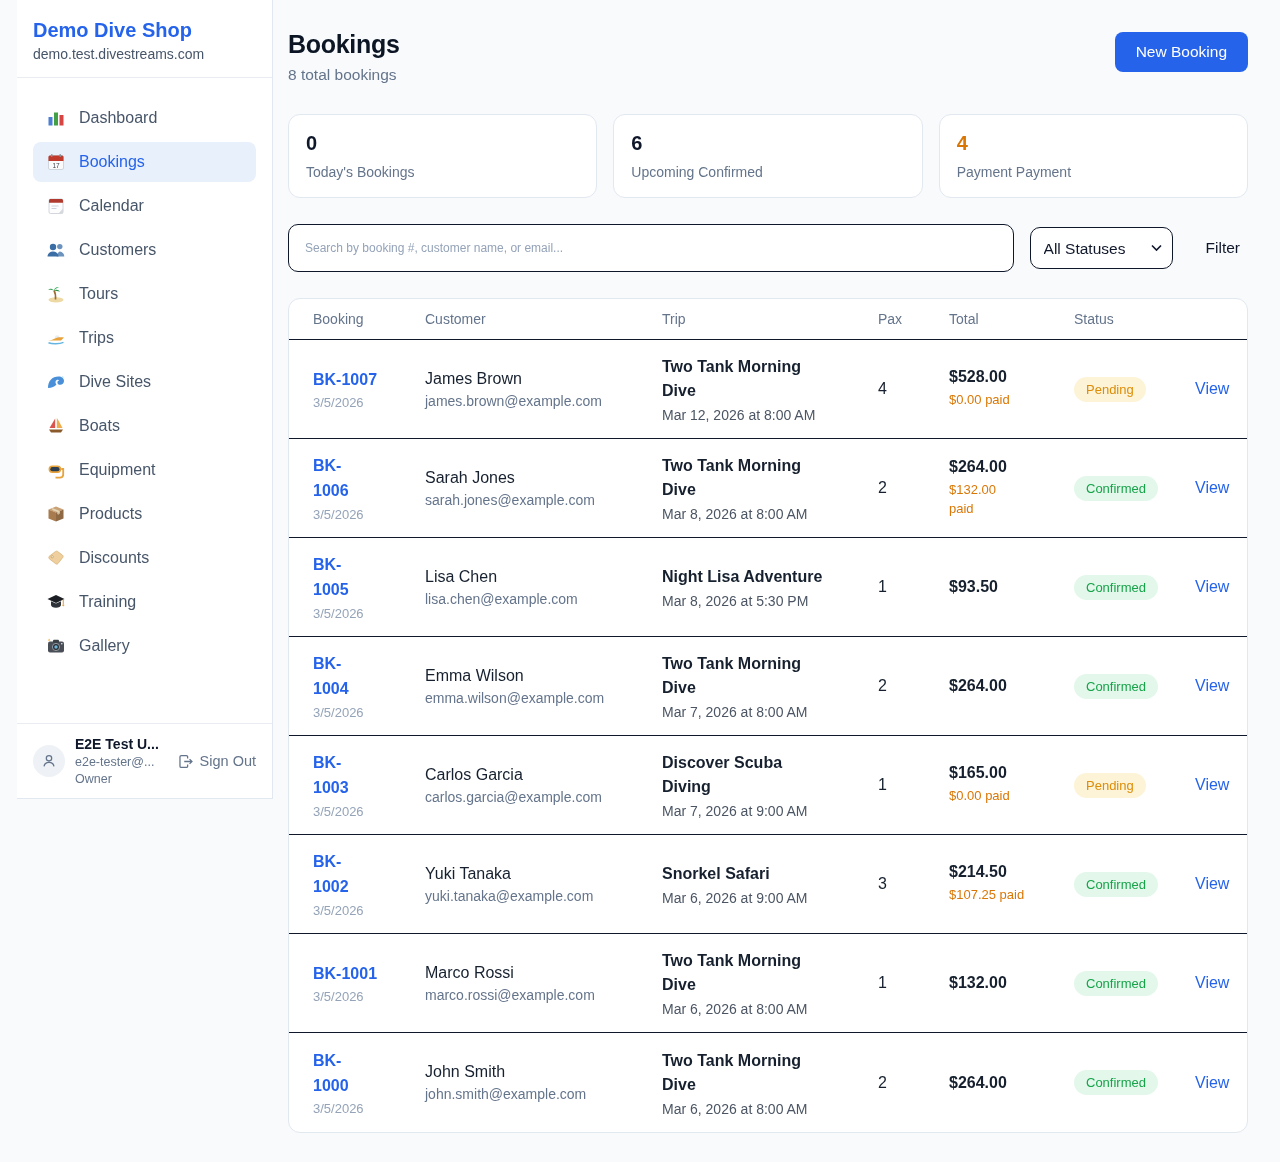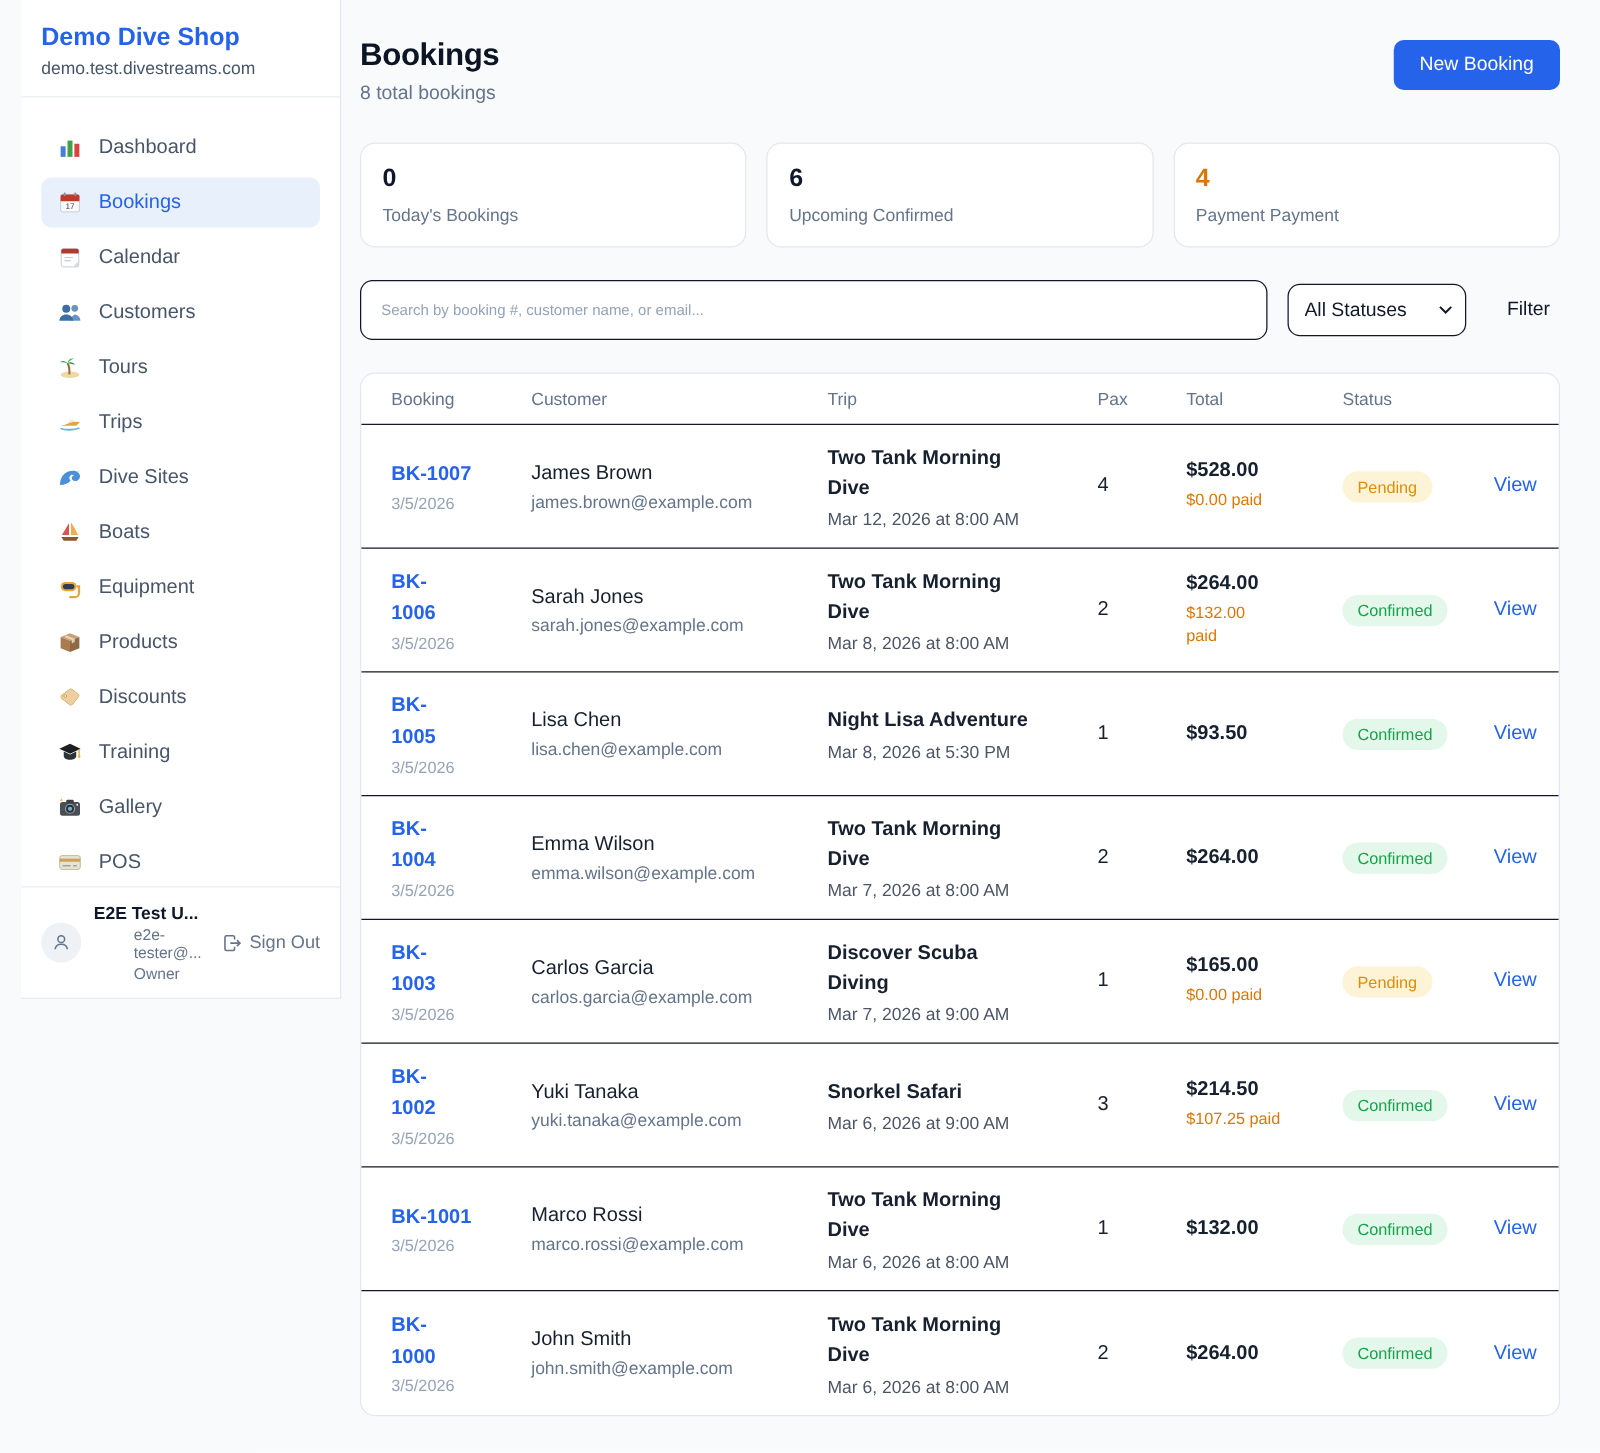--- a/index.html
+++ b/index.html
@@ -38,21 +38,21 @@
     padding: 12px 16px; background: #fff;
     display: flex; align-items: center; gap: 10px;
   }
   .avatar {
     width: 32px; height: 32px; flex: none; border-radius: 50%;
     background: #eef2f6; display: flex; align-items: center; justify-content: center;
   }
   .avatar svg { width: 18px; height: 18px; }
   .u-info { flex: 1; min-width: 0; }
   .u-name { font-size: 14px; font-weight: 700; color: #0f172a; }
-  .u-email, .u-role { font-size: 12.5px; color: #64748b; margin-top: 3px; margin-left: 32px; }
+  .u-email, .u-role { font-size: 12.5px; color: #64748b; margin-top: 3px; }
   .signout {
     display: flex; align-items: center; gap: 6px;
     background: none; border: none; color: #64748b; font-size: 14.5px;
     font-family: inherit; cursor: pointer; white-space: nowrap;
   }
   .signout svg { width: 17px; height: 17px; }
 
   
   .main { margin-left: 256px; padding: 30px 32px 0; }
   .page-head { display: flex; justify-content: space-between; align-items: flex-start; }
@@ -239,29 +239,20 @@
       <svg viewBox="0 0 20 20">
           <path d="M3 2.6 L4.4 4.6 L2.1 4.7 Z" fill="#f5b041"></path>
           <rect x="2" y="5.5" width="16" height="11" rx="2" fill="#4a4f57"></rect>
           <rect x="7" y="3.8" width="6" height="3" rx="1" fill="#3a3f46"></rect>
           <circle cx="10" cy="11" r="3.6" fill="#2a2e33" stroke="#9aa1a9" stroke-width="0.9"></circle>
           <circle cx="10" cy="11" r="1.7" fill="#6db3d9"></circle>
           <circle cx="15.8" cy="7.8" r="0.8" fill="#e8edf2"></circle>
         </svg>
       <span>Gallery</span>
     </div>
-    <div class="nav-item">
-      <svg viewBox="0 0 20 20">
-          <rect x="1.8" y="4.5" width="16.4" height="11" rx="1.8" fill="#e9e4d2" stroke="#b9b29a" stroke-width="0.7"></rect>
-          <rect x="1.8" y="6.9" width="16.4" height="2.5" fill="#c9a25e"></rect>
-          <rect x="4" y="12" width="6.5" height="1.2" fill="#9aa1a9"></rect>
-          <rect x="12.5" y="12" width="3" height="1.2" fill="#9aa1a9"></rect>
-        </svg>
-      <span>POS</span>
-    </div>
   </nav>
   <div class="s-user">
     <div class="avatar">
       <svg viewBox="0 0 20 20">
           <circle cx="10" cy="7" r="3" fill="none" stroke="#64748b" stroke-width="1.4"></circle>
           <path d="M4.5 16 C5 12.8 7.2 11.5 10 11.5 C12.8 11.5 15 12.8 15.5 16" fill="none" stroke="#64748b" stroke-width="1.4"></path>
         </svg>
     </div>
     <div class="u-info">
       <div class="u-name">E2E Test U...</div>

